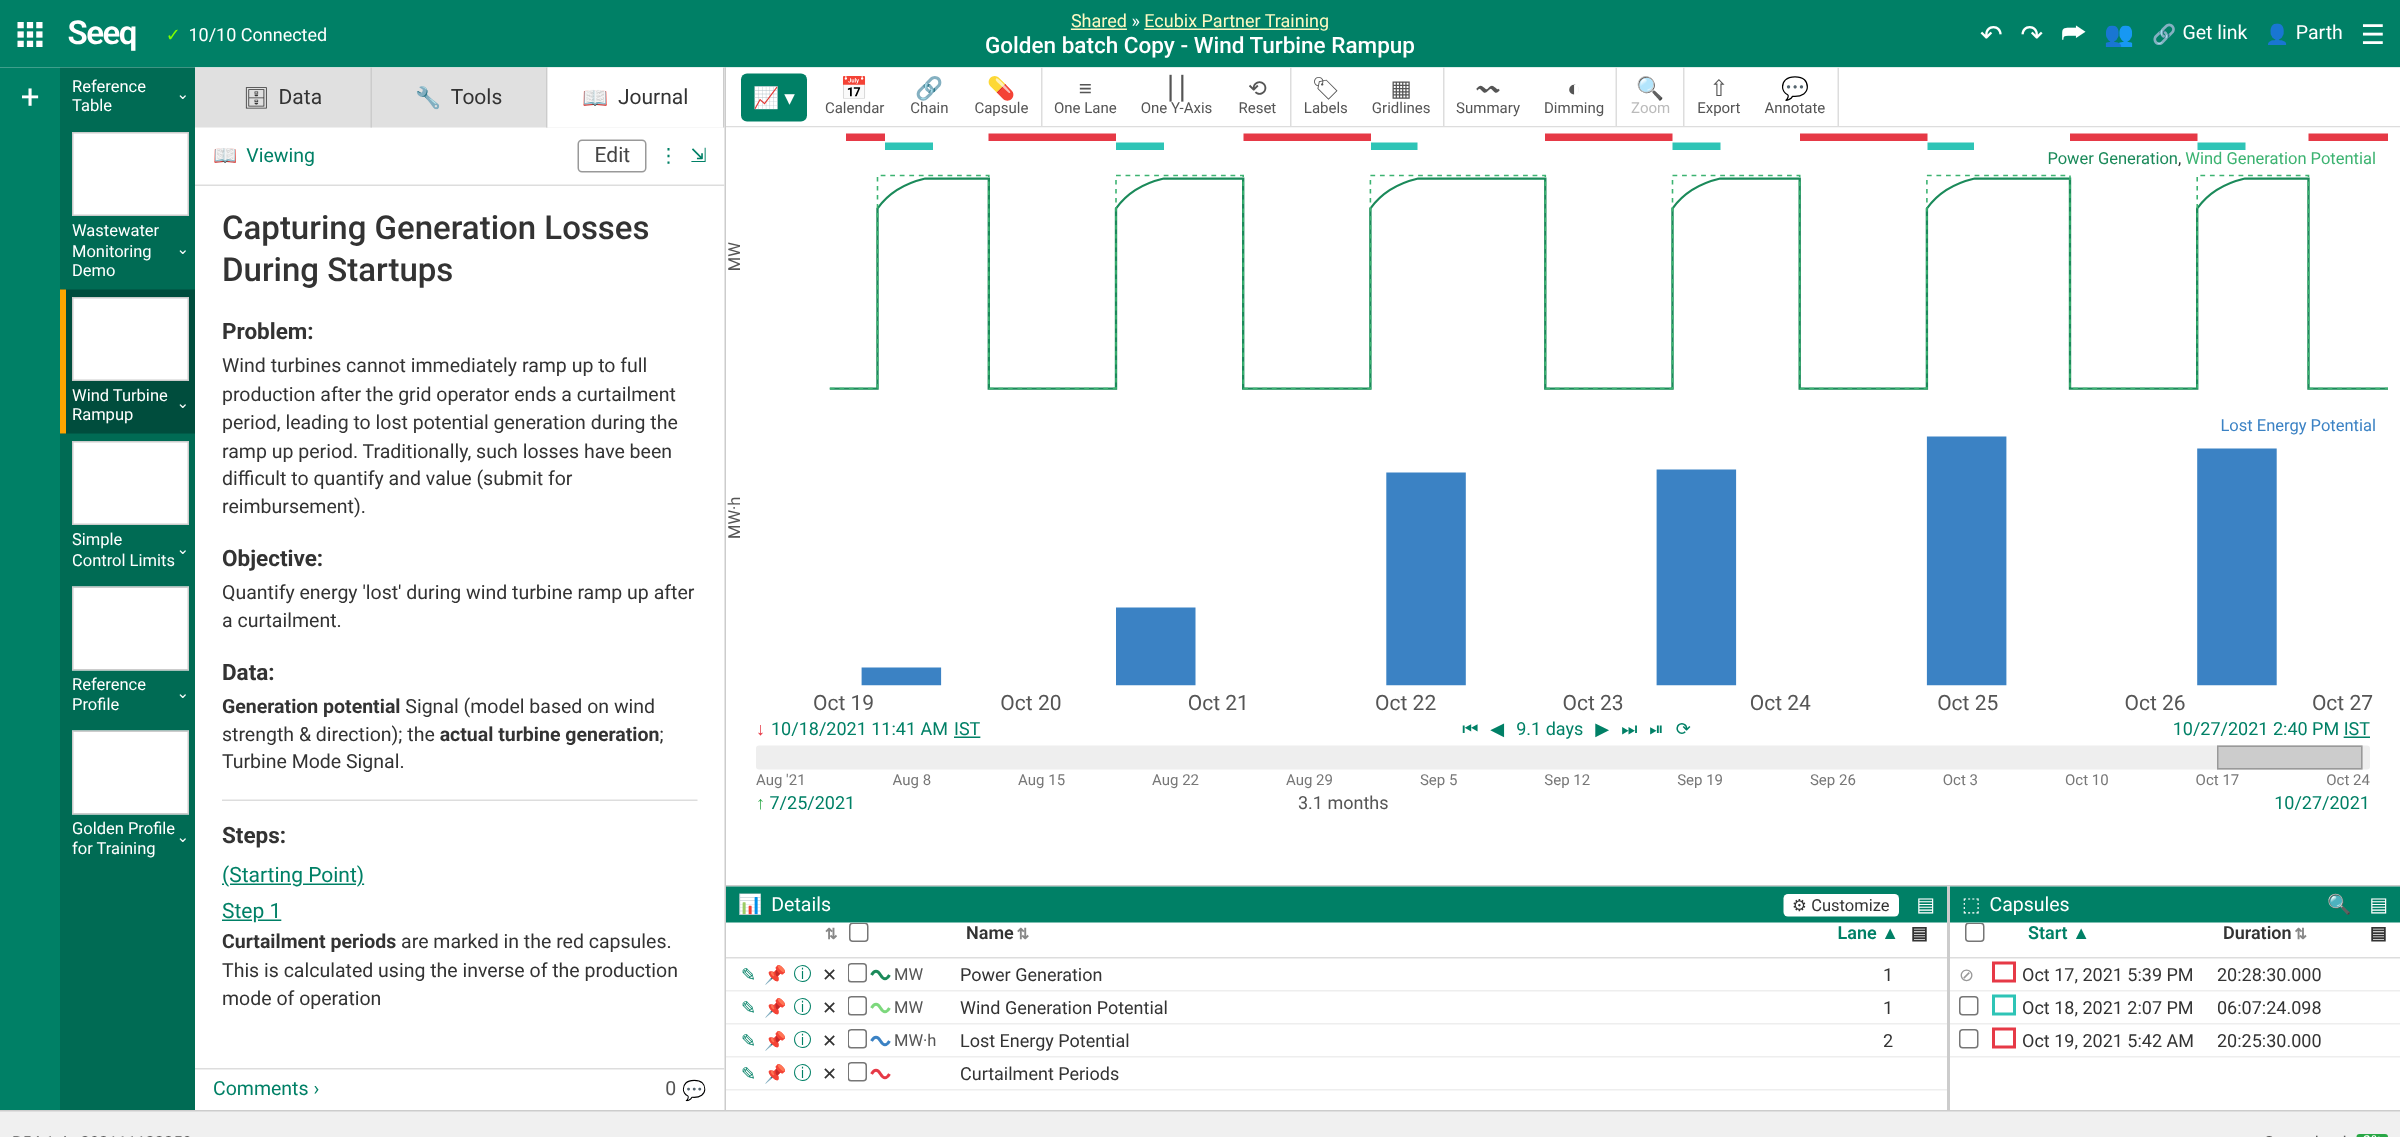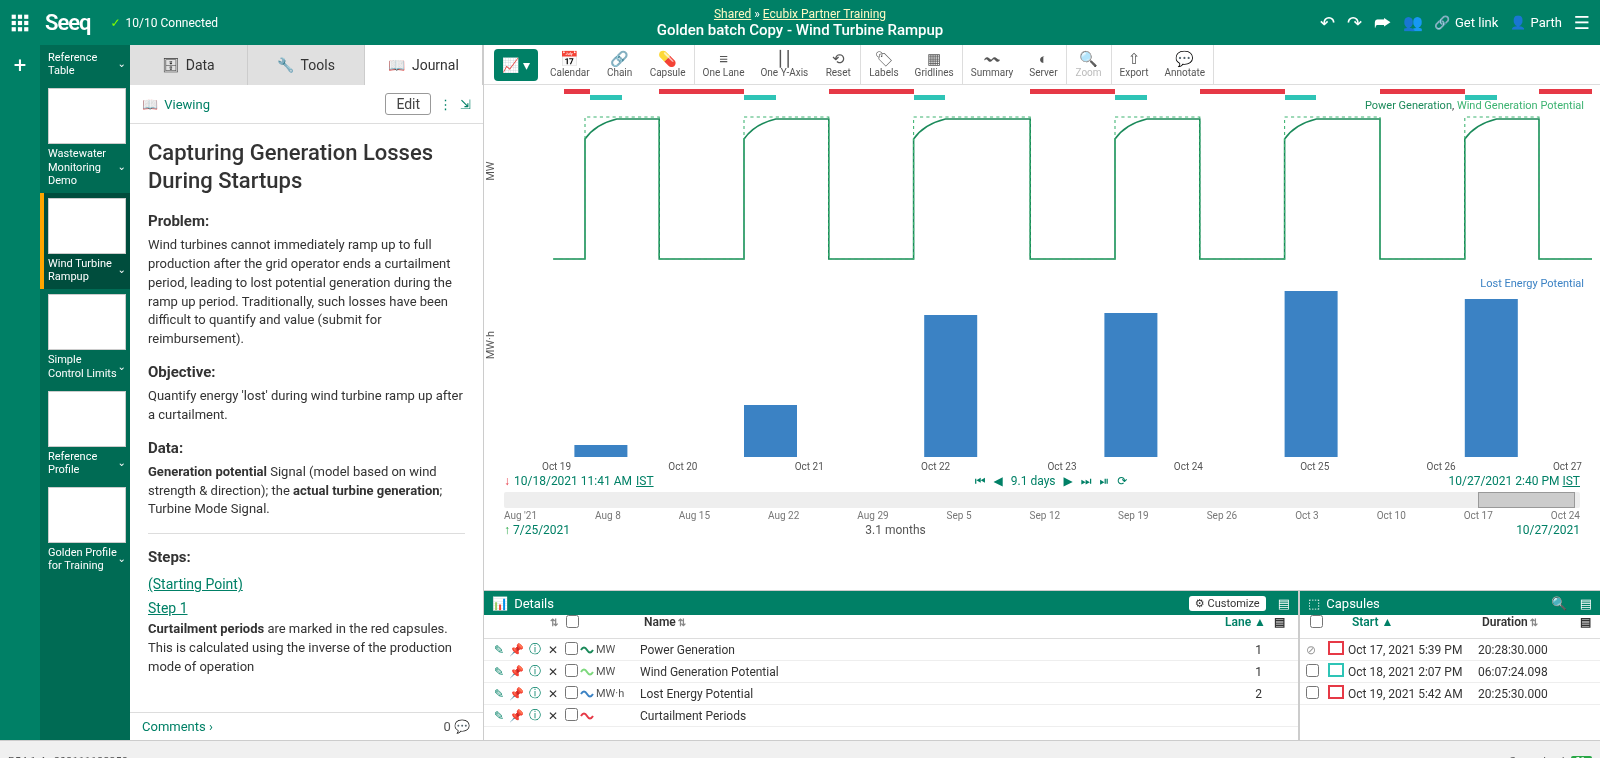--- a/index.html
+++ b/index.html
@@ -43,21 +43,21 @@
 .tbbtn.disabled { color: #bbb; }
 .tbbtn .ico { font-size: 15px; line-height: 1; }
 .charts { flex: 1; background: #fff; position: relative; padding: 4px 8px 0 8px; }
 .chartrow { position: relative; }
 .capsulebar { height: 10px; position: relative; margin-left: 40px; }
 .capsulebar .seg { position: absolute; height: 5px; top: 0; }
 .yaxislabel { position: absolute; left: -2px; top: 50%; transform: rotate(-90deg) translateX(50%); transform-origin: left; font-size: 11px; color: #555; }
 .linechart { height: 170px; position: relative; border-top: none; margin-left: 40px; }
 .barchart { height: 180px; position: relative; margin-left: 40px; margin-top: 8px; }
 .chartlegend { position: absolute; right: 8px; top: 0; font-size: 11px; }
-.xaxis { display: flex; justify-content: space-between; font-size: 10px; color: #555; margin: 4px 0 0 40px; padding: 0 10px; }
+.xaxis { display: flex; justify-content: space-between; font-size: 14px; color: #555; margin: 4px 0 0 40px; padding: 0 10px; }
 .navbar { display: flex; align-items: center; padding: 2px 12px; font-size: 12px; }
 .navbar .left { color: #008066; display: flex; align-items: center; gap: 4px; }
 .navbar .mid { margin: 0 auto; color: #008066; display: flex; align-items: center; gap: 8px; }
 .navbar .right { color: #008066; }
 .scroller { height: 16px; background: #eee; margin: 2px 12px; position: relative; border-radius: 2px; }
 .scroller .handle { position: absolute; height: 100%; background: #ccc; border: 1px solid #999; }
 .scrollticks { display: flex; justify-content: space-between; font-size: 10px; color: #777; padding: 0 12px; }
 .rangebar { display: flex; align-items: center; padding: 2px 12px; font-size: 12px; color: #008066; }
 .rangebar .rmid { margin: 0 auto; color: #555; }
 .rangebar .rright { margin-left: auto; }
@@ -254,21 +254,21 @@
             <span>Gridlines</span>
           </div>
       </div>
       <div class="tbgroup">
         <div class="tbbtn">
             <span class="ico">〰</span>
             <span>Summary</span>
           </div>
         <div class="tbbtn">
             <span class="ico">◐</span>
-            <span>Server</span>
+            <span>Dimming</span>
           </div>
       </div>
       <div class="tbgroup">
         <div class="tbbtn disabled">
             <span class="ico">🔍</span>
             <span>Zoom</span>
           </div>
       </div>
       <div class="tbgroup">
         <div class="tbbtn">

